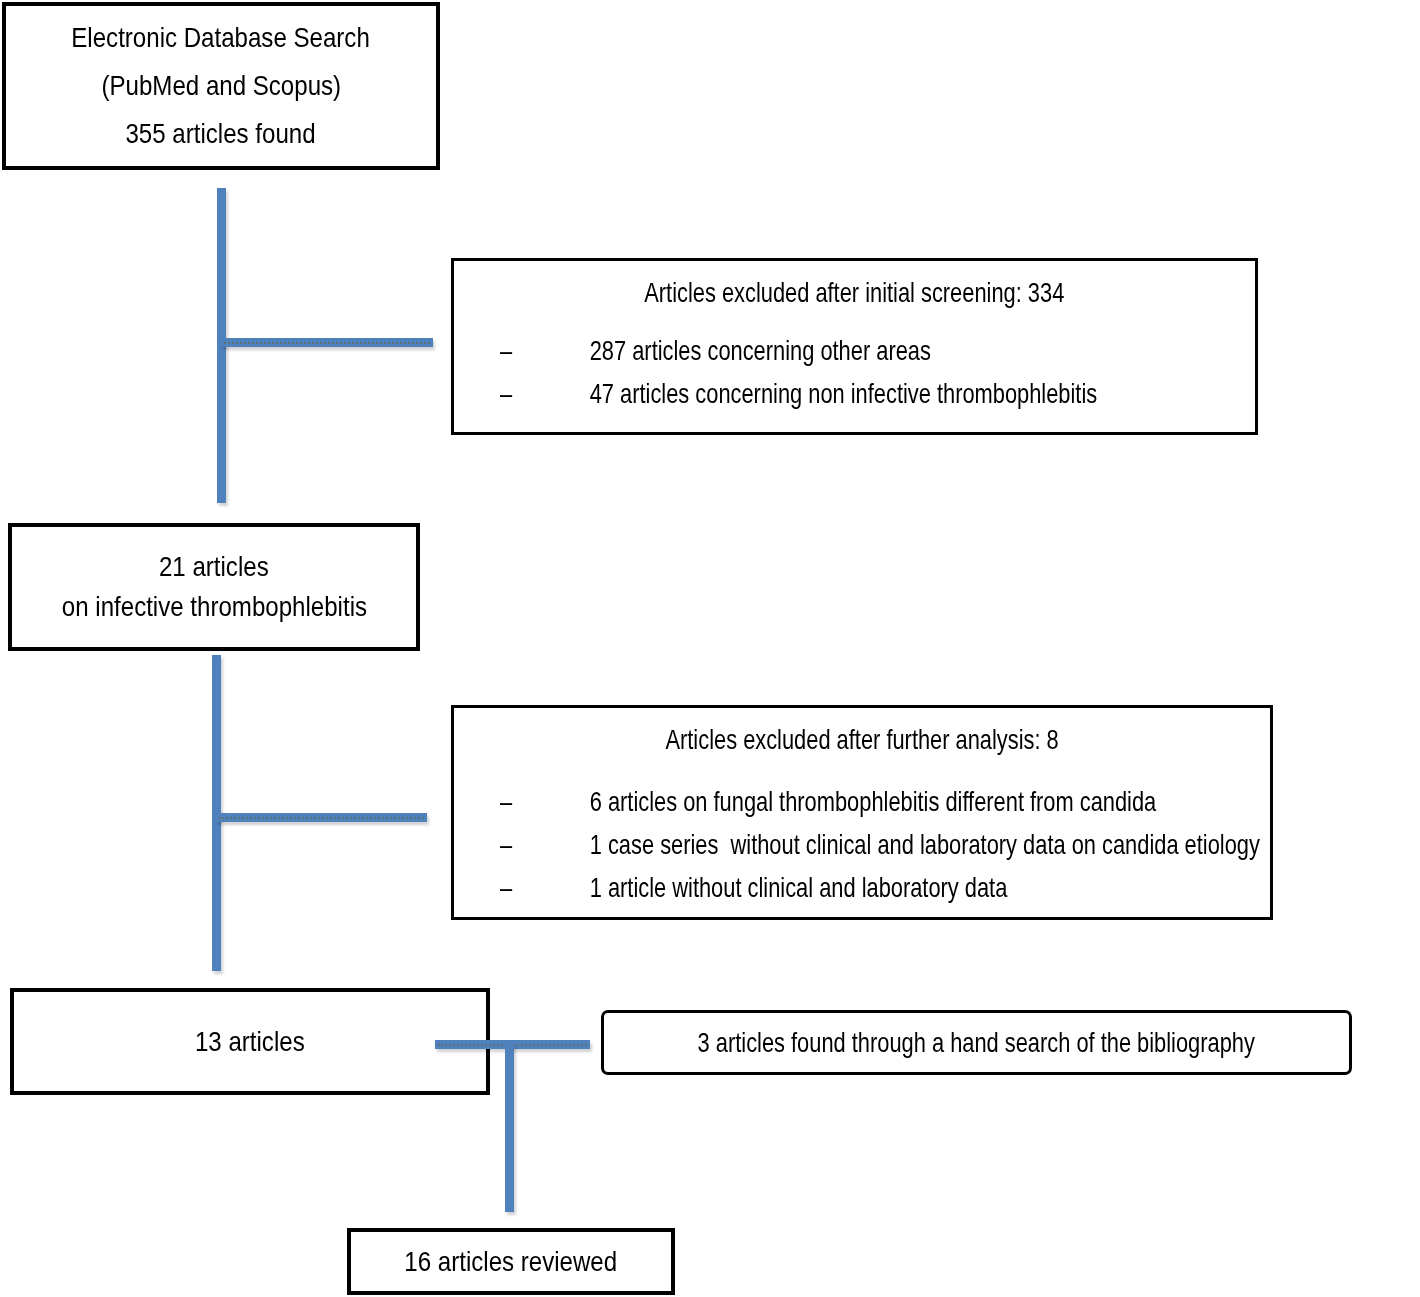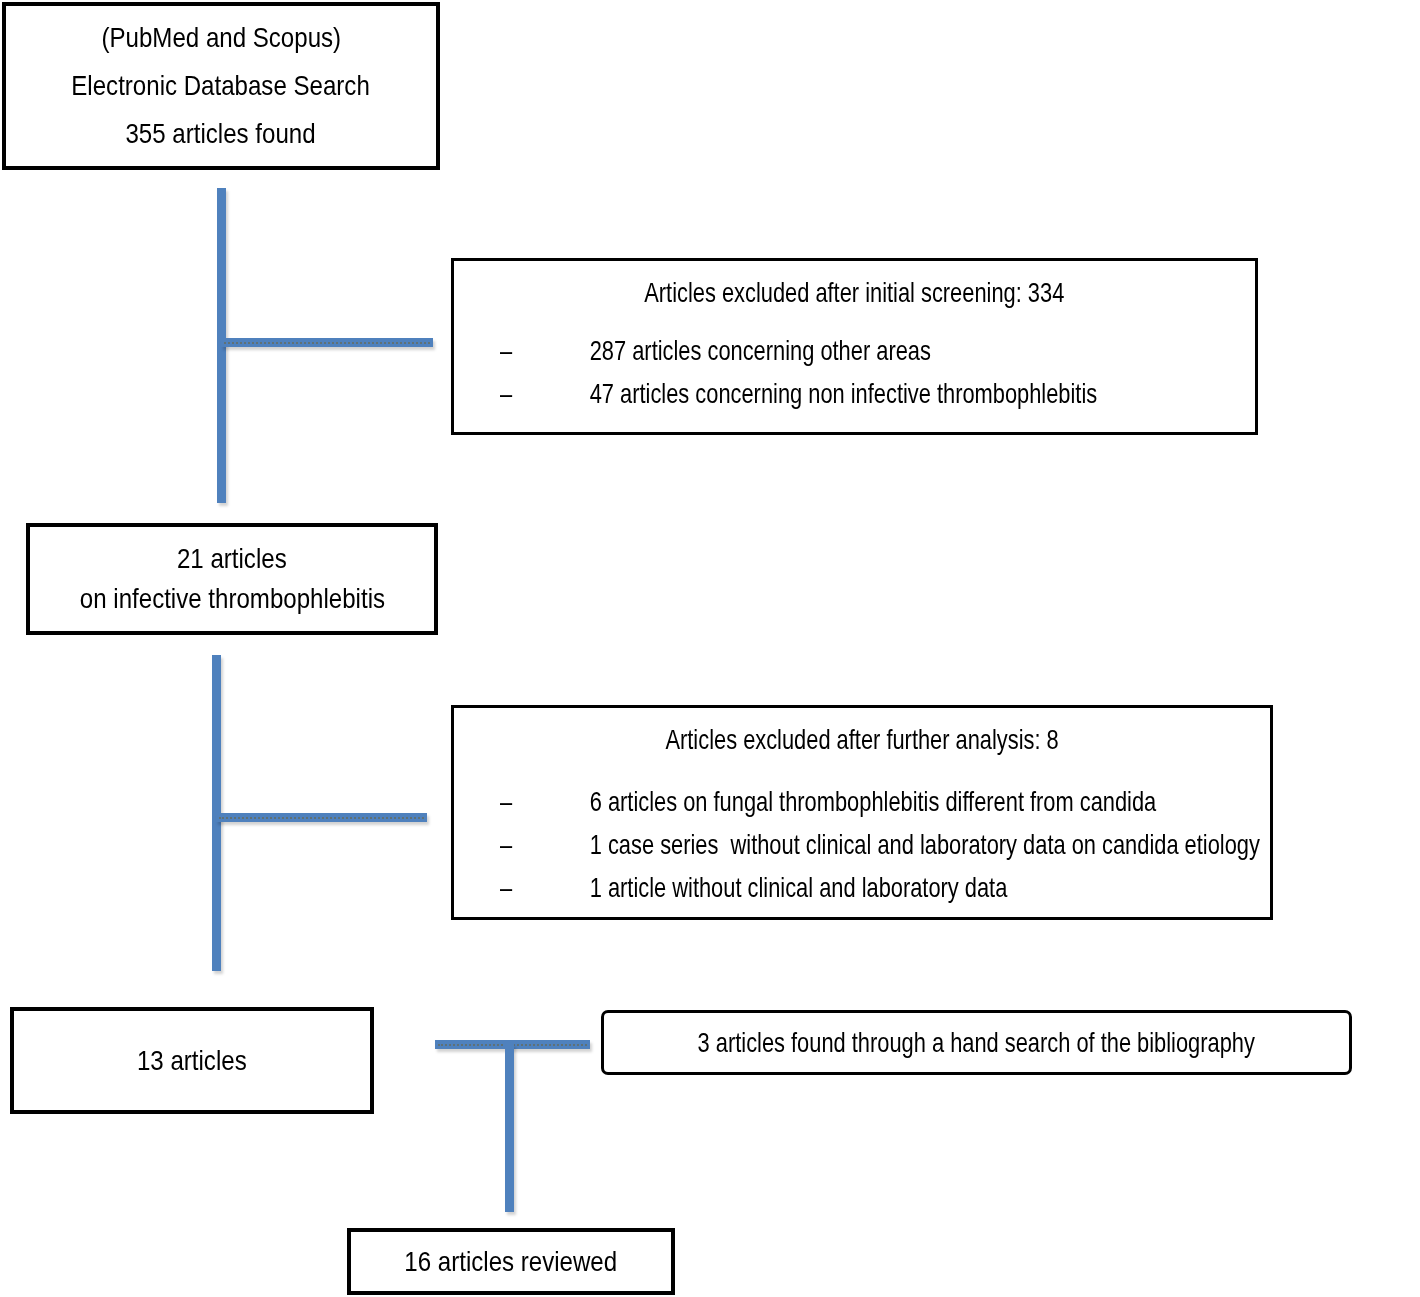--- a/index.html
+++ b/index.html
@@ -67,23 +67,23 @@
     white-space: pre;
   }
   .item .dash {
     margin-left: 59px;
     width: 115px;
     flex: 0 0 auto;
   }
 
   #box-database { left: 2px; top: 2px; width: 438px; height: 168px; }
   #box-excluded-initial { left: 451px; top: 258px; width: 807px; height: 177px; }
-  #box-infective { left: 26px; top: 523px; width: 412px; height: 112px; justify-content: center; }
+  #box-infective { left: 8px; top: 523px; width: 412px; height: 128px; justify-content: center; }
   #box-excluded-further { left: 451px; top: 705px; width: 822px; height: 215px; }
-  #box-candida { left: 10px; top: 988px; width: 364px; height: 107px; margin-top: 19px; }
+  #box-candida { left: 10px; top: 988px; width: 480px; height: 107px; }
   #box-hand-search {
     left: 601px; top: 1010px; width: 751px; height: 65px;
     display: flex; align-items: center; justify-content: center; border-radius: 7px;
   }
   #box-reviewed {
     left: 347px; top: 1228px; width: 328px; height: 67px;
     display: flex; align-items: center; justify-content: center;
   }
 
   
@@ -106,22 +106,22 @@
   #conn-b-h { left: 216px; top: 813px; width: 211px; }
   #conn-c-h { left: 435px; top: 1040px; width: 155px; }
   #conn-c-v { left: 505px; top: 1044px; height: 168px; }
 </style>
 </head>
 <body>
 
 <div id="canvas">
 
   <div class="box thick center-box" id="box-database">
+    <div><span class="cl">Electronic Database Search</span></div>
     <div><span class="cl">(PubMed and Scopus)</span></div>
-    <div><span class="cl">Electronic Database Search</span></div>
     <div><span class="cl">355 articles found</span></div>
   </div>
 
   <div class="vline" id="conn-a-v"></div>
   <div class="hline" id="conn-a-h"></div>
 
   <div class="box" id="box-excluded-initial">
     <div class="box-title">
       <span class="cx">Articles excluded after initial screening: 334</span>
     </div>

